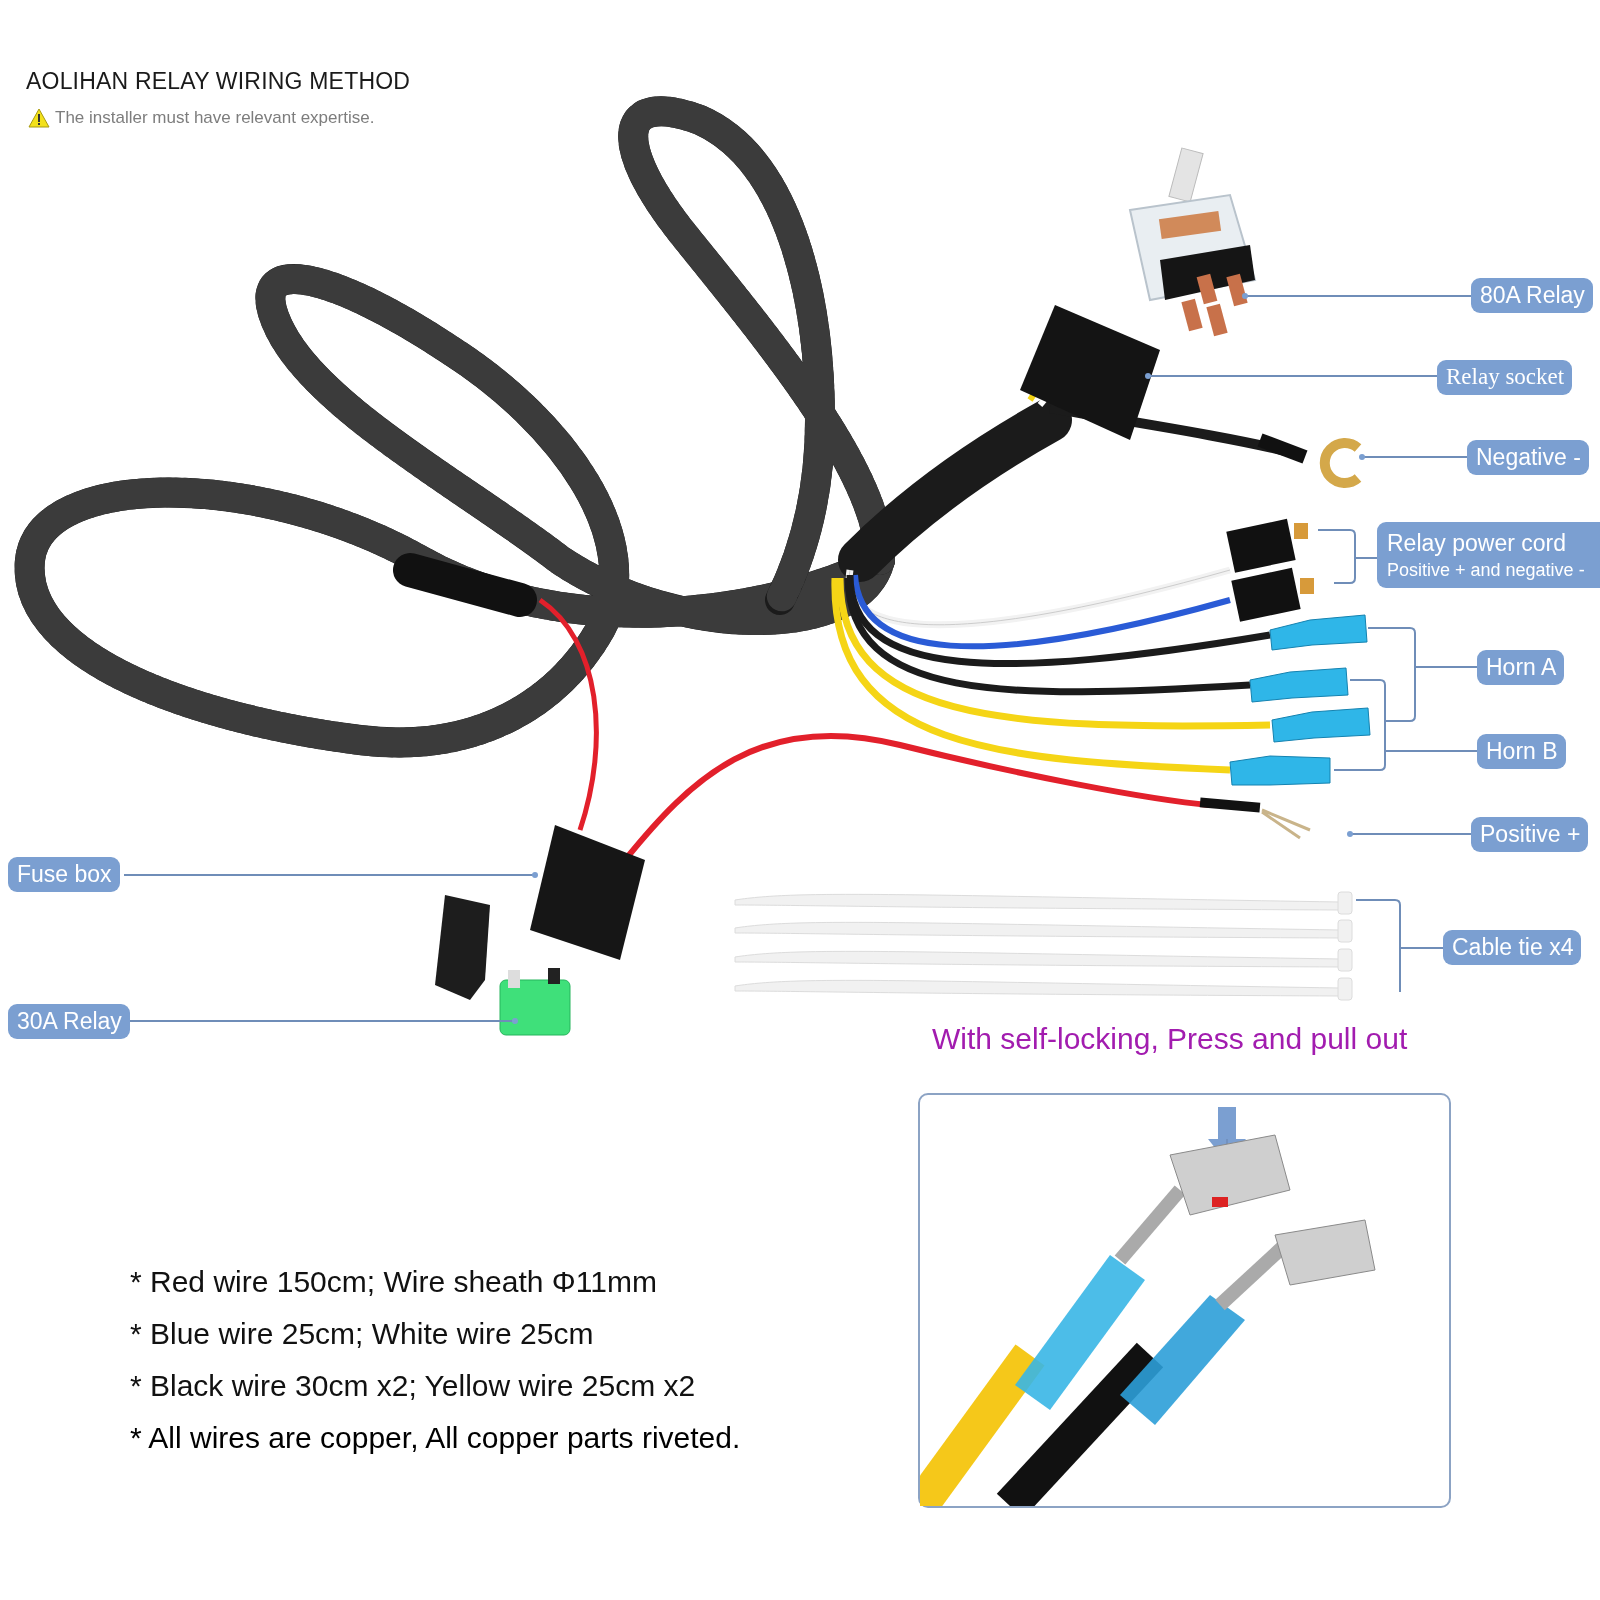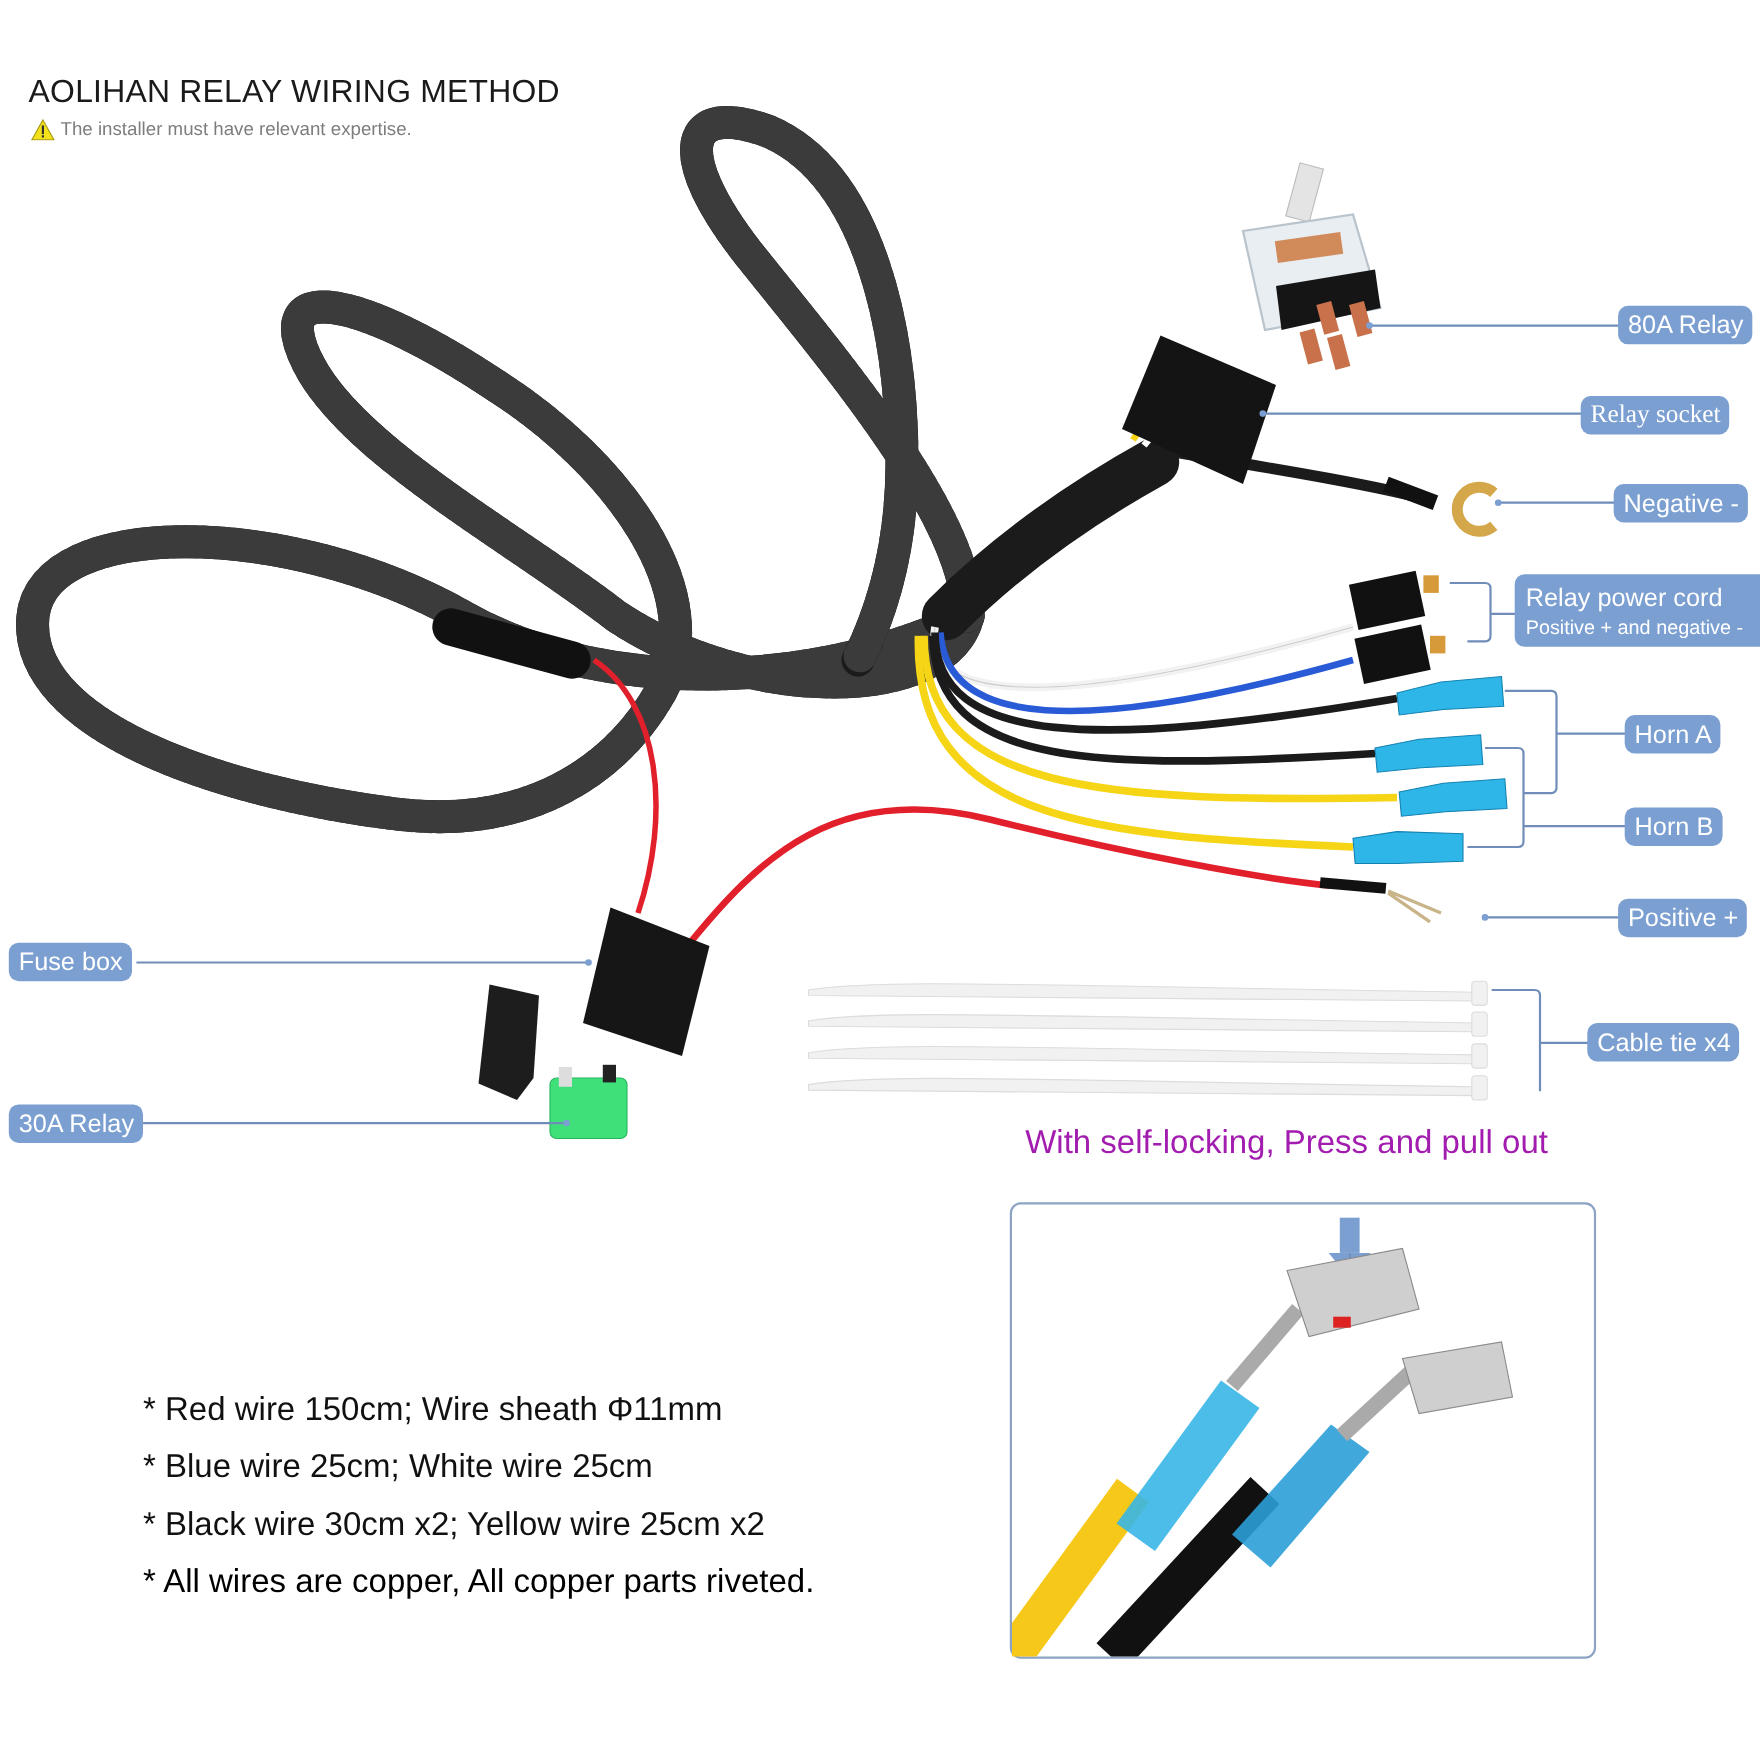--- a/index.html
+++ b/index.html
@@ -1,18 +1,18 @@
 <!DOCTYPE html>
 <html><head>
 <meta charset="utf-8">
 <style>
   html, body { margin:0; padding:0; background:#ffffff; }
   body { width:1600px; height:1600px; position:relative; overflow:hidden;
          font-family:"Liberation Sans","DejaVu Sans",sans-serif; }
-  .title { position:absolute; left:26px; top:68px; font-size:29px; color:#1a1a1a;
+  .title { position:absolute; left:26px; top:68px; font-size:23px; color:#1a1a1a;
            letter-spacing:0.2px; font-weight:400; }
   .warning { position:absolute; left:28px; top:108px; font-size:17px; color:#7d7d7d;
              display:flex; align-items:flex-end; gap:5px; }
   .warn-icon { width:22px; height:20px; display:inline-block; }
   svg.art { position:absolute; left:0; top:0; }
   .label { position:absolute; background:#7b9fd1; color:#ffffff; border-radius:9px;
            font-size:23px; padding:2px 8px 3px 9px; line-height:30px; white-space:nowrap; }
   .label.two-line { padding:6px 25px 6px 10px; line-height:30px; }
   .label .sub { display:block; font-size:18px; line-height:24px; }
   .inset-caption { position:absolute; left:932px; top:1022px; font-size:30px; color:#a21caf; font-weight:300; }

